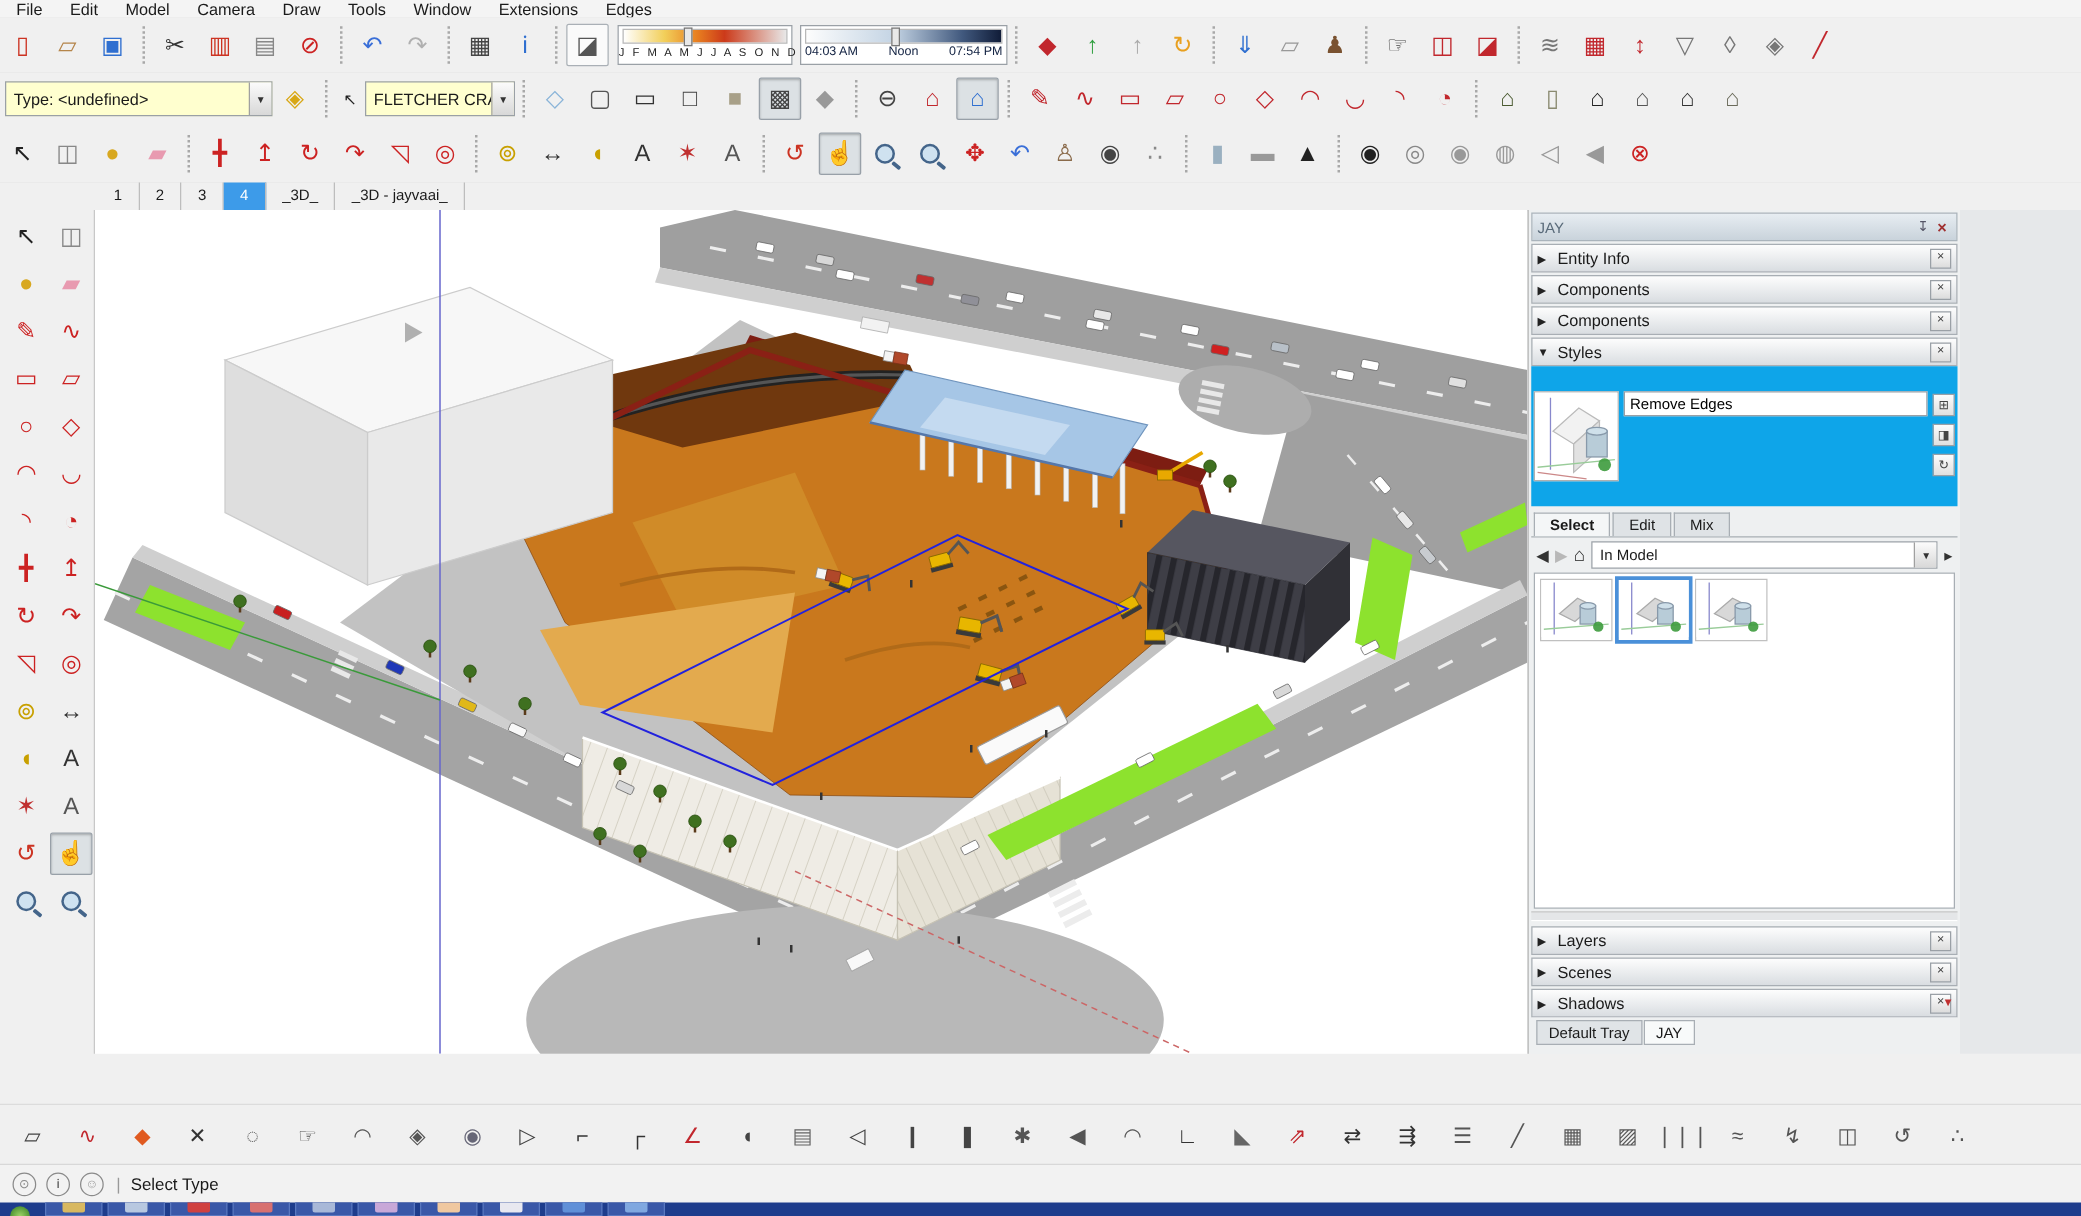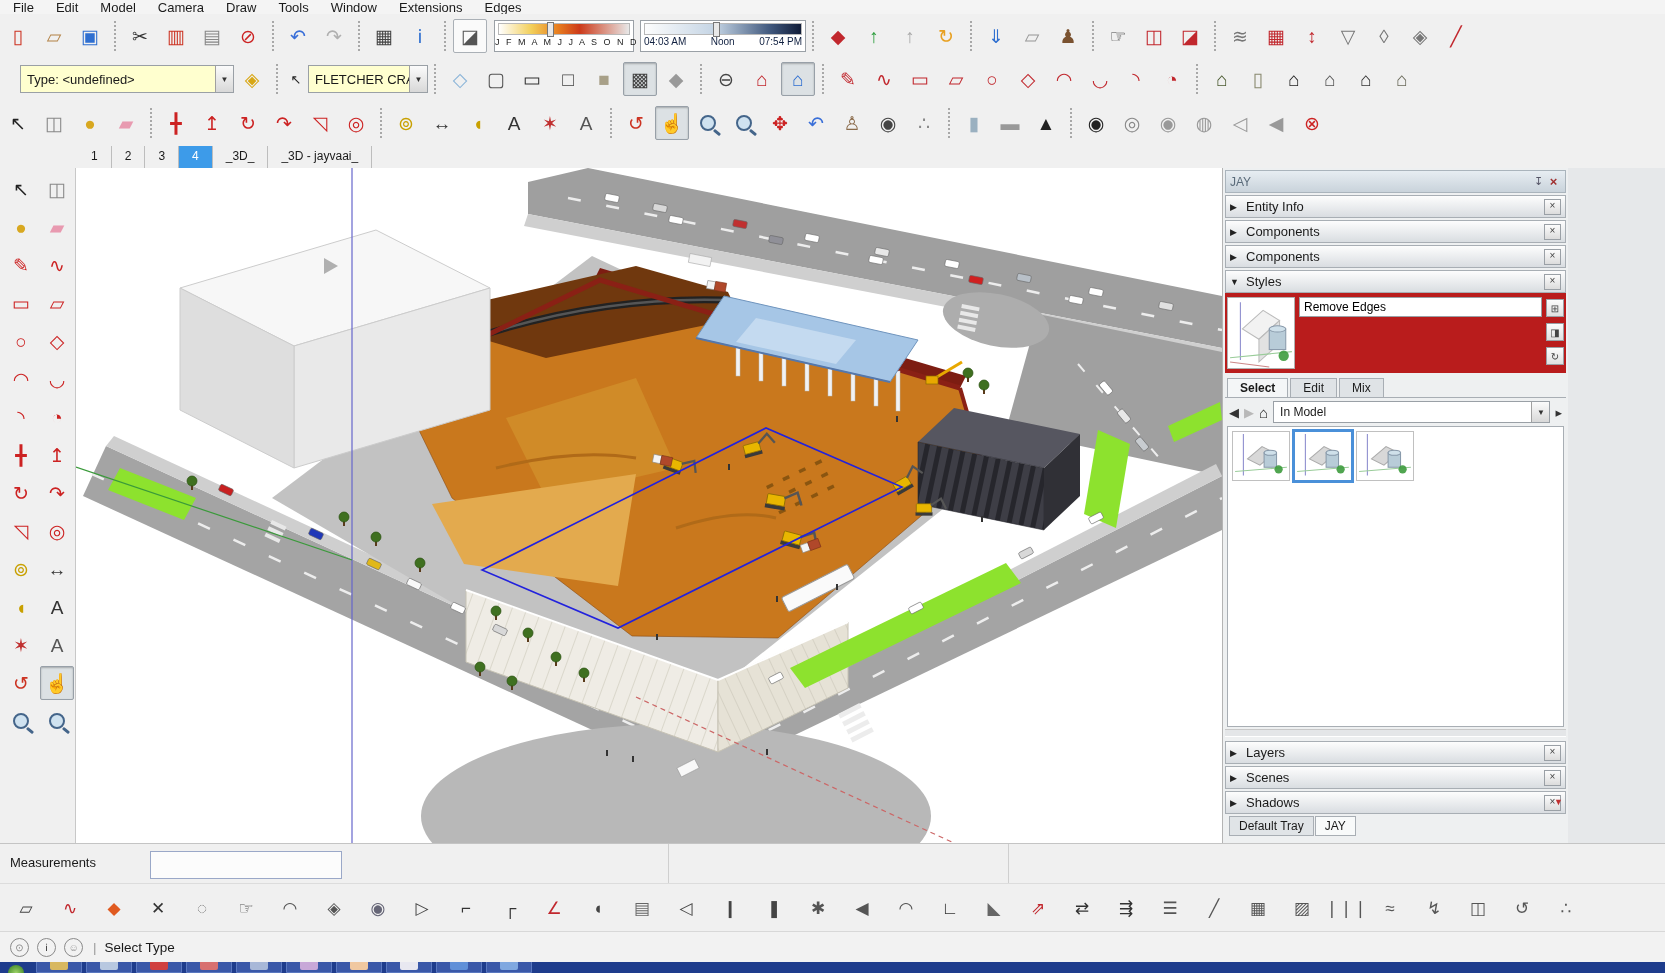--- a/index.html
+++ b/index.html
@@ -29,21 +29,21 @@
   .sbar.months{background:linear-gradient(to right,#fff,#f2cf5a 25%,#e87f20 45%,#cc3a1a 62%,#e8e8e8);}
   .sbar.time{background:linear-gradient(to right,#fdfdfd,#c4d4e4 45%,#41597e 80%,#101c38);}
   .sthumb{position:absolute;top:1px;width:5px;height:13px;background:#e8e8e8;border:1px solid #777;}
   .slab{font-size:9px;letter-spacing:2px;text-align:center;color:#222;line-height:14px;white-space:nowrap;}
   .slab.three{display:flex;justify-content:space-between;letter-spacing:0;font-size:10px;padding:0 3px;color:#102040;}
   
   .combo{height:26px;border:1px solid #9aa0a6;background:#fff;display:flex;align-items:center;font-size:13px;flex:none;}
   .combo .cval{padding:0 6px;flex:1;white-space:nowrap;overflow:hidden;}
   .combo .cbtn{width:17px;align-self:stretch;background:linear-gradient(#fbfbfb,#d8d8d8);border-left:1px solid #a0a0a0;font-size:8px;display:flex;align-items:center;justify-content:center;color:#333;}
   .combo.yellow{background:#ffffcf;}
-  .wide220{width:212px;margin-left:20px;}
+  .wide220{width:212px;margin-left:4px;}
   .wide120{width:118px;}
   
   .scenetabs{position:absolute;top:146px;left:0;right:0;height:22px;background:#f0f0f0;border-bottom:1px solid #c4c4c4;display:flex;align-items:stretch;padding-left:78px;font-size:12px;}
   .stab{padding:0 13px;line-height:21px;border-right:1px solid #bdbdbd;cursor:default;white-space:nowrap;}
   .stab.active{background:#3d9be9;color:#fff;}
   
   .lefttools{position:absolute;top:168px;left:0;width:76px;height:675px;background:#f0f0f0;border-right:1px solid #c8c8c8;display:grid;grid-template-columns:34px 34px;align-content:start;gap:4px 2px;padding:4px 0 0 3px;box-sizing:border-box;}
   
   .viewport{position:absolute;left:76px;top:168px;width:1146px;height:675px;background:#ffffff;}
   .viewport svg{display:block;width:100%;height:100%;}
@@ -51,21 +51,21 @@
   .tray{position:absolute;left:1222px;top:168px;width:346px;height:675px;background:#eef0f1;border-left:1px solid #b4b4b4;display:flex;flex-direction:column;font-size:13px;box-sizing:border-box;padding:2px 2px 0 2px;}
   .rightgap{position:absolute;left:1568px;top:168px;width:97px;height:675px;background:#e6e8ea;}
   .tray-title{height:21px;background:linear-gradient(#e7edf2,#c9d3db);border:1px solid #aab4bc;display:flex;align-items:center;padding:0 4px;flex:none;}
   .ttxt{flex:1;color:#5a6b7a;font-size:12px;}
   .tico{width:15px;text-align:center;color:#556;font-size:11px;cursor:default;}
   .tico.red{color:#a03030;font-weight:bold;font-size:13px;}
   .tsec{height:21px;margin-top:2px;background:linear-gradient(#fdfdfd,#d9dde1);border:1px solid #a8aeb4;display:flex;align-items:center;padding:0 4px;flex:none;cursor:default;}
   .tsec .tri{font-size:9px;width:16px;color:#222;}
   .tsec-label{flex:1;color:#1a1a1a;}
   .xbtn{width:15px;height:14px;border:1px solid #9aa0a6;background:linear-gradient(#fcfcfc,#dcdcdc);font-size:10px;line-height:12px;text-align:center;color:#444;cursor:default;}
-  .styles-body{display:flex;padding:4px 2px;gap:4px;flex:none;background:#b91c1c;}
+  .styles-body{display:flex;padding:20px 2px;gap:4px;flex:none;background:#0ea5e9;}
   .sthumb-big{width:66px;height:70px;border:1px solid #b0b0b0;background:#fff;flex:none;}
   .sfields{flex:1;display:flex;flex-direction:column;gap:3px;min-width:0;}
   .sname{height:18px;border:1px solid #9aa0a6;font-size:12px;padding:0 4px;font-family:"Liberation Sans",sans-serif;}
   .sdesc{flex:1;border:1px solid #9aa0a6;background:#fff;font-size:11.5px;padding:2px 4px;line-height:1.25;}
   .sbtns{width:18px;display:flex;flex-direction:column;gap:6px;padding-top:2px;flex:none;}
   .sq{width:16px;height:16px;border:1px solid #9aa0a6;background:linear-gradient(#fcfcfc,#e0e0e0);font-size:10px;display:flex;align-items:center;justify-content:center;color:#444;}
   .stabs{display:flex;height:22px;flex:none;border-bottom:1px solid #a8aeb4;margin-top:2px;padding-left:2px;align-items:flex-end;font-size:12px;}
   .stab2{padding:2px 12px;border:1px solid #a8aeb4;border-bottom:none;background:#dfe3e6;margin-right:2px;cursor:default;}
   .stab2.active{background:#f4f6f7;font-weight:bold;}
   .snav{display:flex;align-items:center;gap:5px;height:28px;padding:0 4px;flex:none;}
@@ -898,26 +898,20 @@
         </div>
       </div>
     <div class="traytabs" id="traytabs">
         <span class="ttab">Default Tray</span>
         <span class="ttab active">JAY</span>
       </div>
     <div class="scrolldown">▼</div>
   </div>
   <div class="rightgap"></div>
 
-  <div class="measure">
-    <span class="mlabel">Measurements</span>
-    <input class="minput" value="" style="">
-    <div class="vline" style="left:668px"></div>
-    <div class="vline" style="left:1008px"></div>
-  </div>
 
   <div class="bottombar">
       <div class="tbtn">
         <span class="glyph" style="color: rgb(68, 68, 68);">▱</span>
       </div>
       <div class="tbtn">
         <span class="glyph" style="color: rgb(193, 39, 45);">∿</span>
       </div>
       <div class="tbtn">
         <span class="glyph" style="color: rgb(224, 90, 32);">◆</span>

